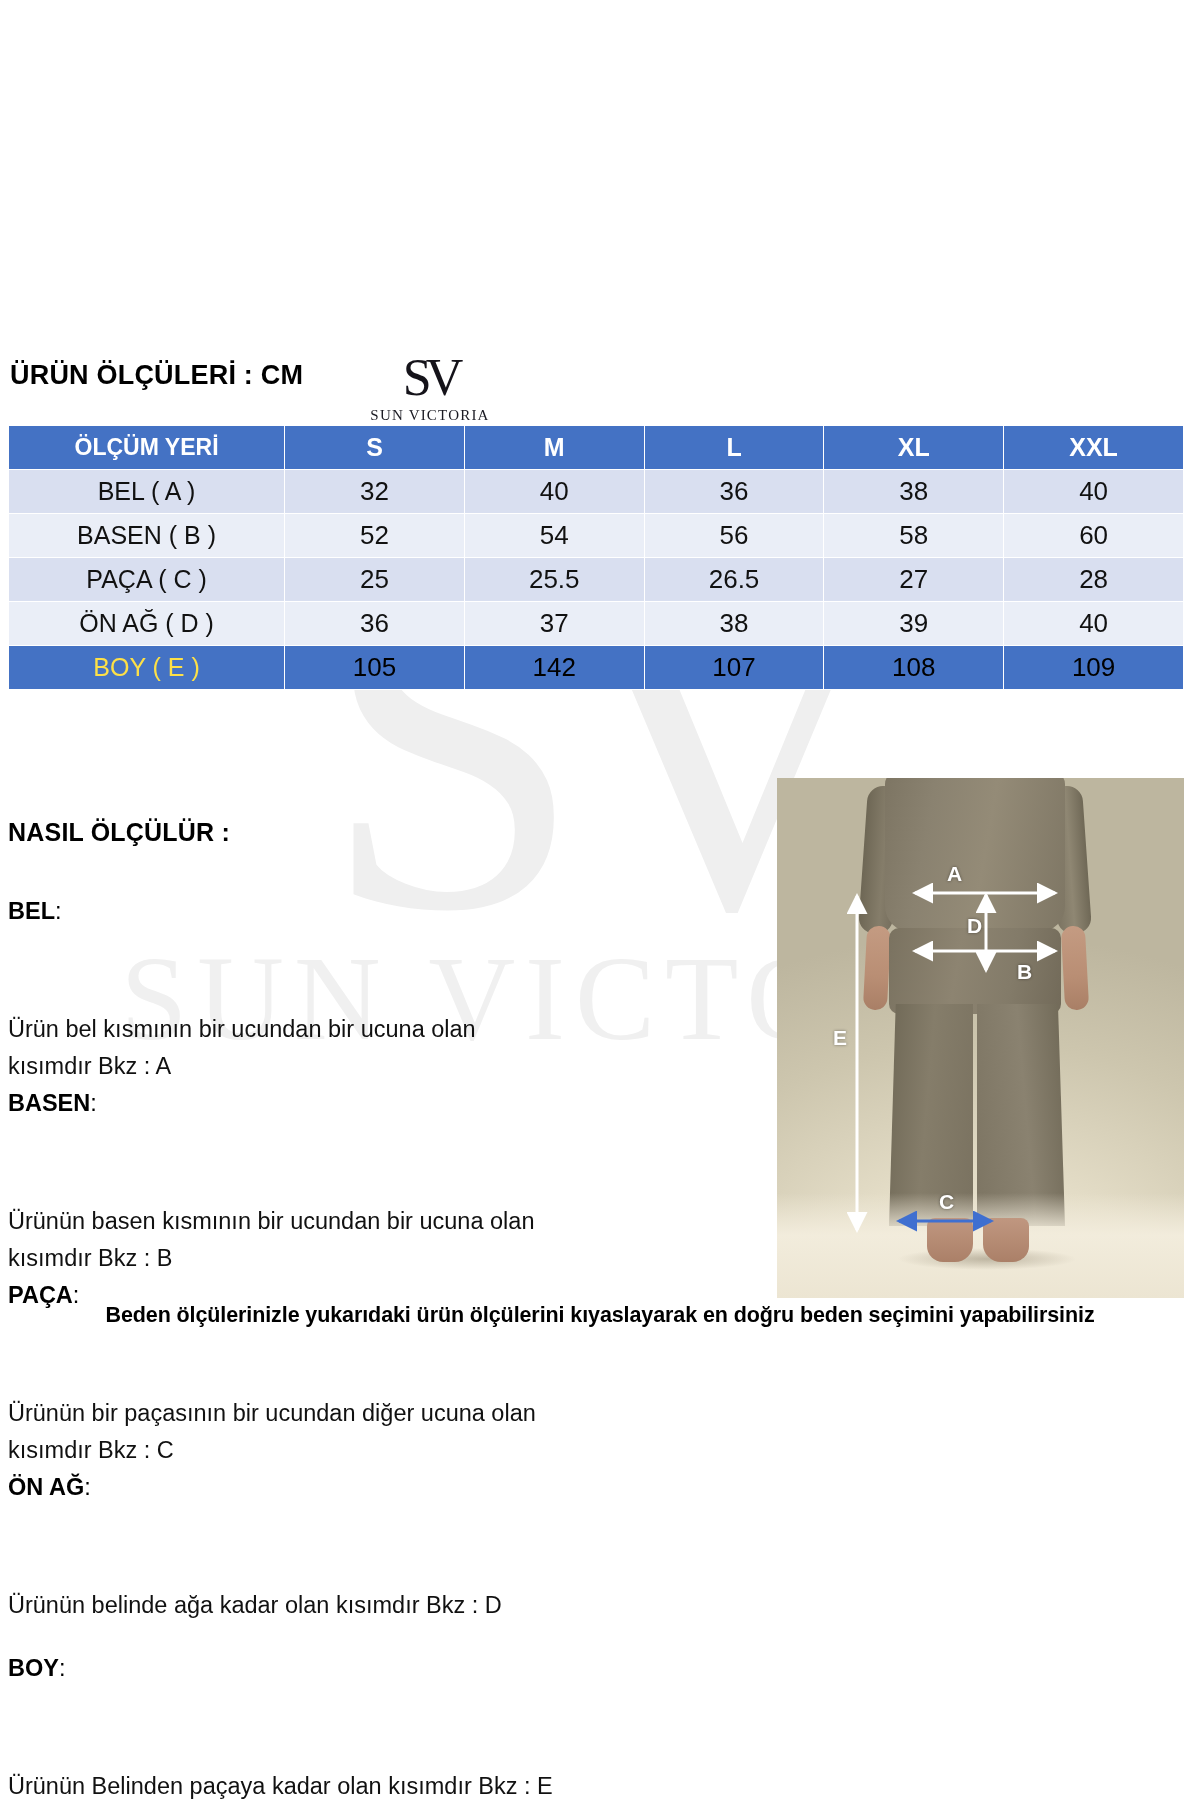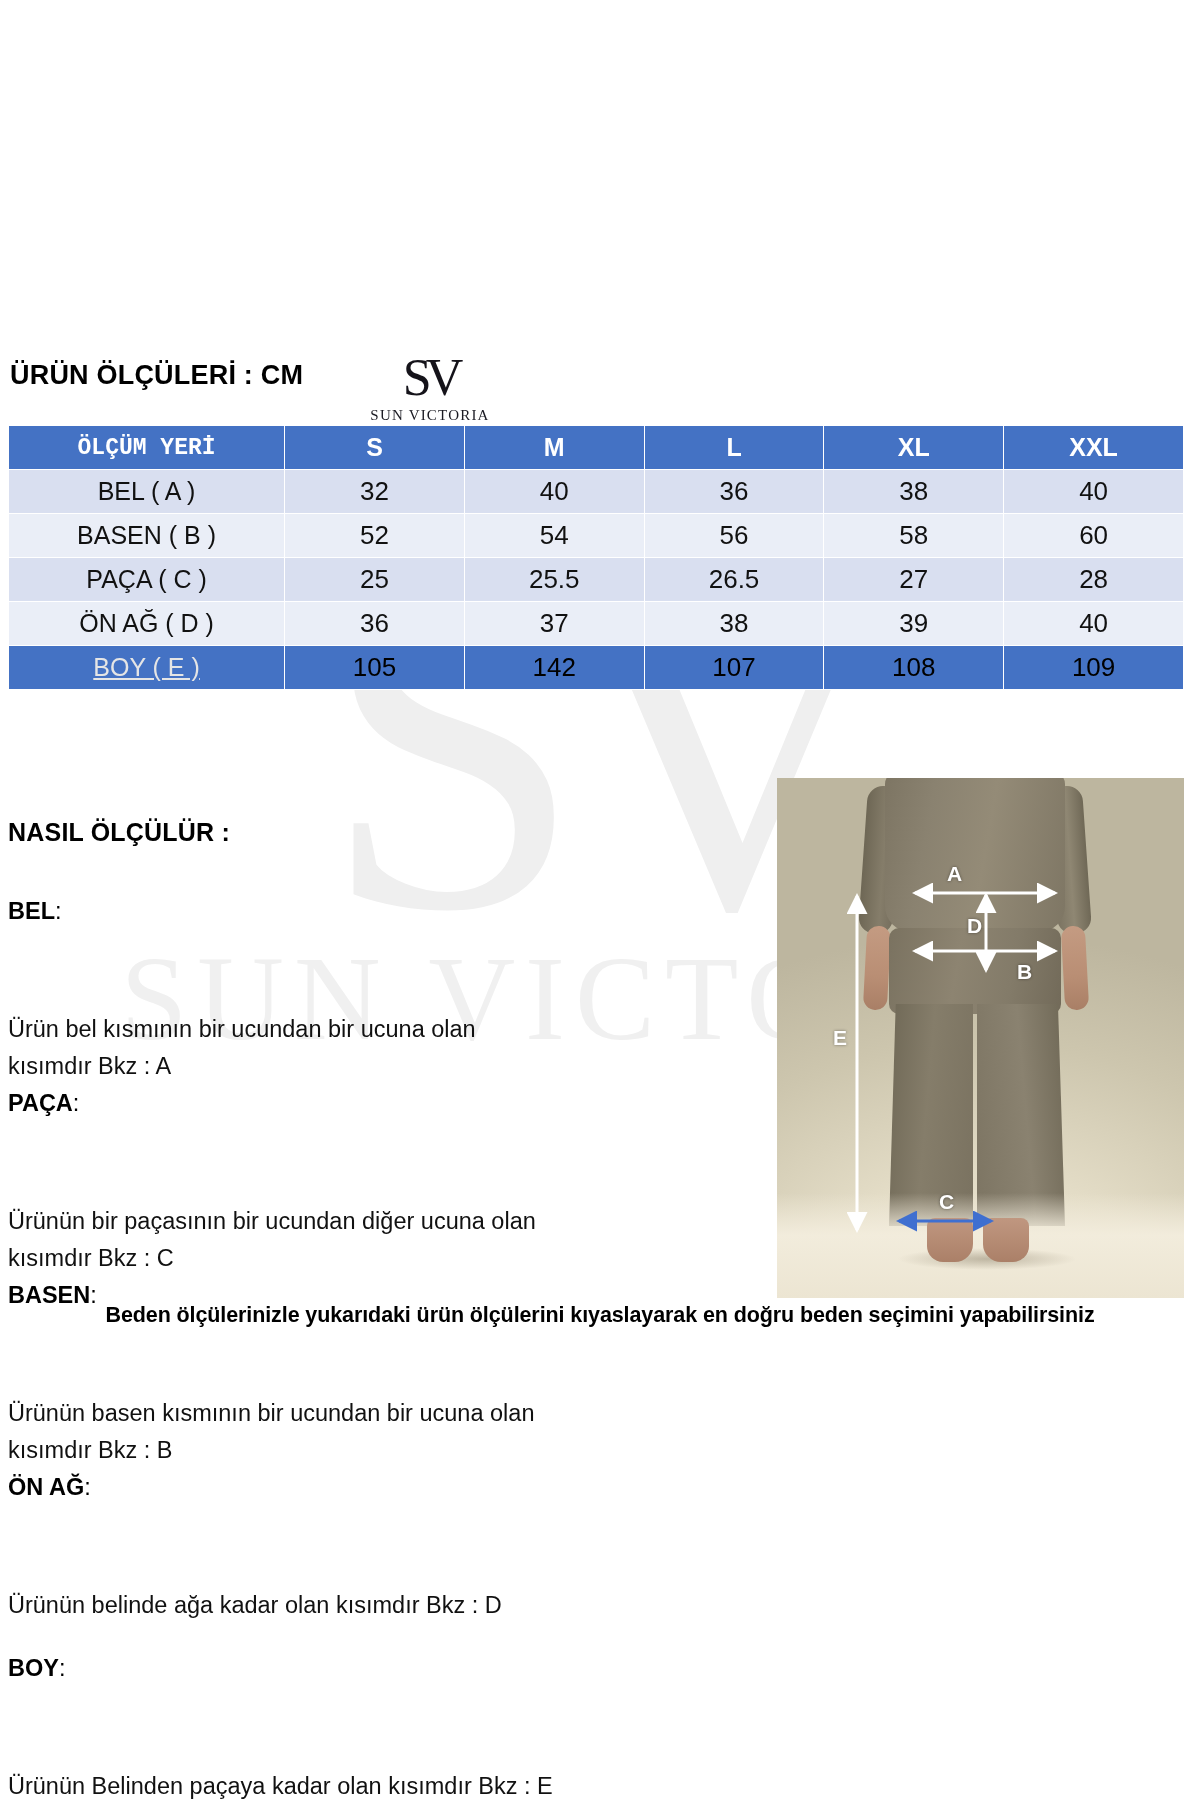--- a/index.html
+++ b/index.html
@@ -114,37 +114,35 @@
     vertical-align: middle;
   }
   .size-table thead th {
     background: #4472c4;
     color: #ffffff;
     font-size: 25px;
     font-weight: bold;
   }
   .size-table thead th.first {
     font-size: 23px;
-    font-family: Liberation Mono, monospace;
   }
   .size-table tbody td {
     font-size: 26px;
     color: #111111;
     font-weight: normal;
   }
   .size-table tbody tr.band-a td { background: #d9dff0; }
   .size-table tbody tr.band-b td { background: #eaeef7; }
   .size-table tbody tr.highlight td {
     background: #4472c4;
     color: #000000;
     font-weight: normal;
   }
   .size-table tbody tr.highlight td.rowlabel {
-    color: #e5e5e5;
-    text-decoration: underline;
+    color: #fde047;
   }
   .size-table td.rowlabel {
     font-size: 25px;
   }
   .col-label { width: 23.5%; }
   .col-size  { width: 15.3%; }
 
   
   .howto {
     position: absolute;
@@ -439,32 +437,32 @@
       <div class="howto-item tight">
         <div class="howto-key">
           <span>BEL</span><span class="colon">:</span>
         </div>
         <div class="howto-desc">Ürün bel kısmının bir ucundan bir ucuna olan
 kısımdır Bkz : A</div>
       </div>
 
       <div class="howto-item tight">
         <div class="howto-key">
+          <span>BASEN</span><span class="colon">:</span>
+        </div>
+        <div class="howto-desc">Ürünün basen kısmının bir ucundan bir ucuna olan
+kısımdır Bkz : B</div>
+      </div>
+
+      <div class="howto-item tight">
+        <div class="howto-key">
           <span>PAÇA</span><span class="colon">:</span>
         </div>
         <div class="howto-desc">Ürünün bir paçasının bir ucundan diğer ucuna olan
 kısımdır Bkz : C</div>
-      </div>
-
-      <div class="howto-item tight">
-        <div class="howto-key">
-          <span>BASEN</span><span class="colon">:</span>
-        </div>
-        <div class="howto-desc">Ürünün basen kısmının bir ucundan bir ucuna olan
-kısımdır Bkz : B</div>
       </div>
 
       <div class="howto-item gap-after">
         <div class="howto-key">
           <span>ÖN AĞ</span><span class="colon">:</span>
         </div>
         <div class="howto-desc">Ürünün belinde ağa kadar olan kısımdır  Bkz : D</div>
       </div>
 
       <div class="howto-item">

